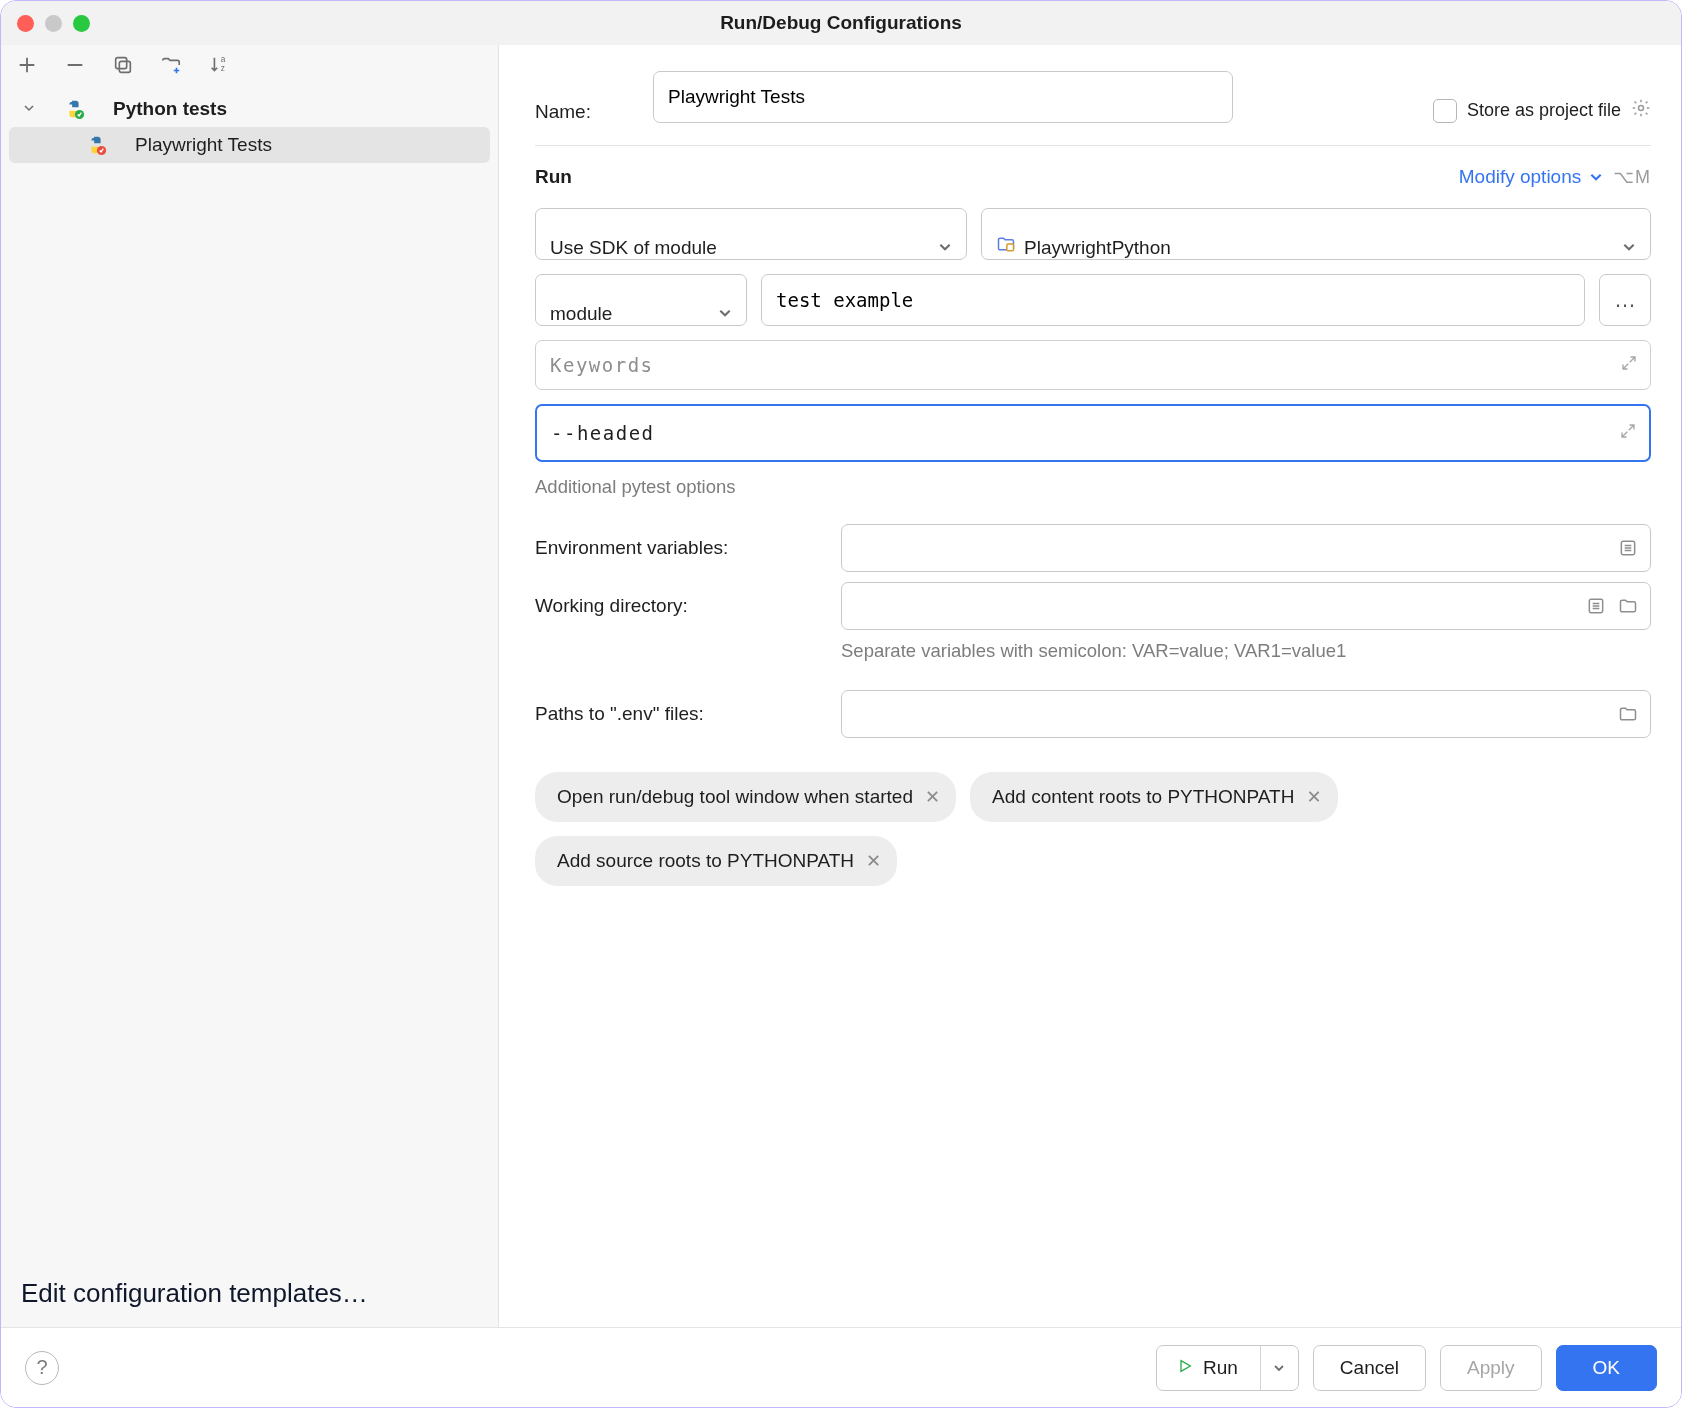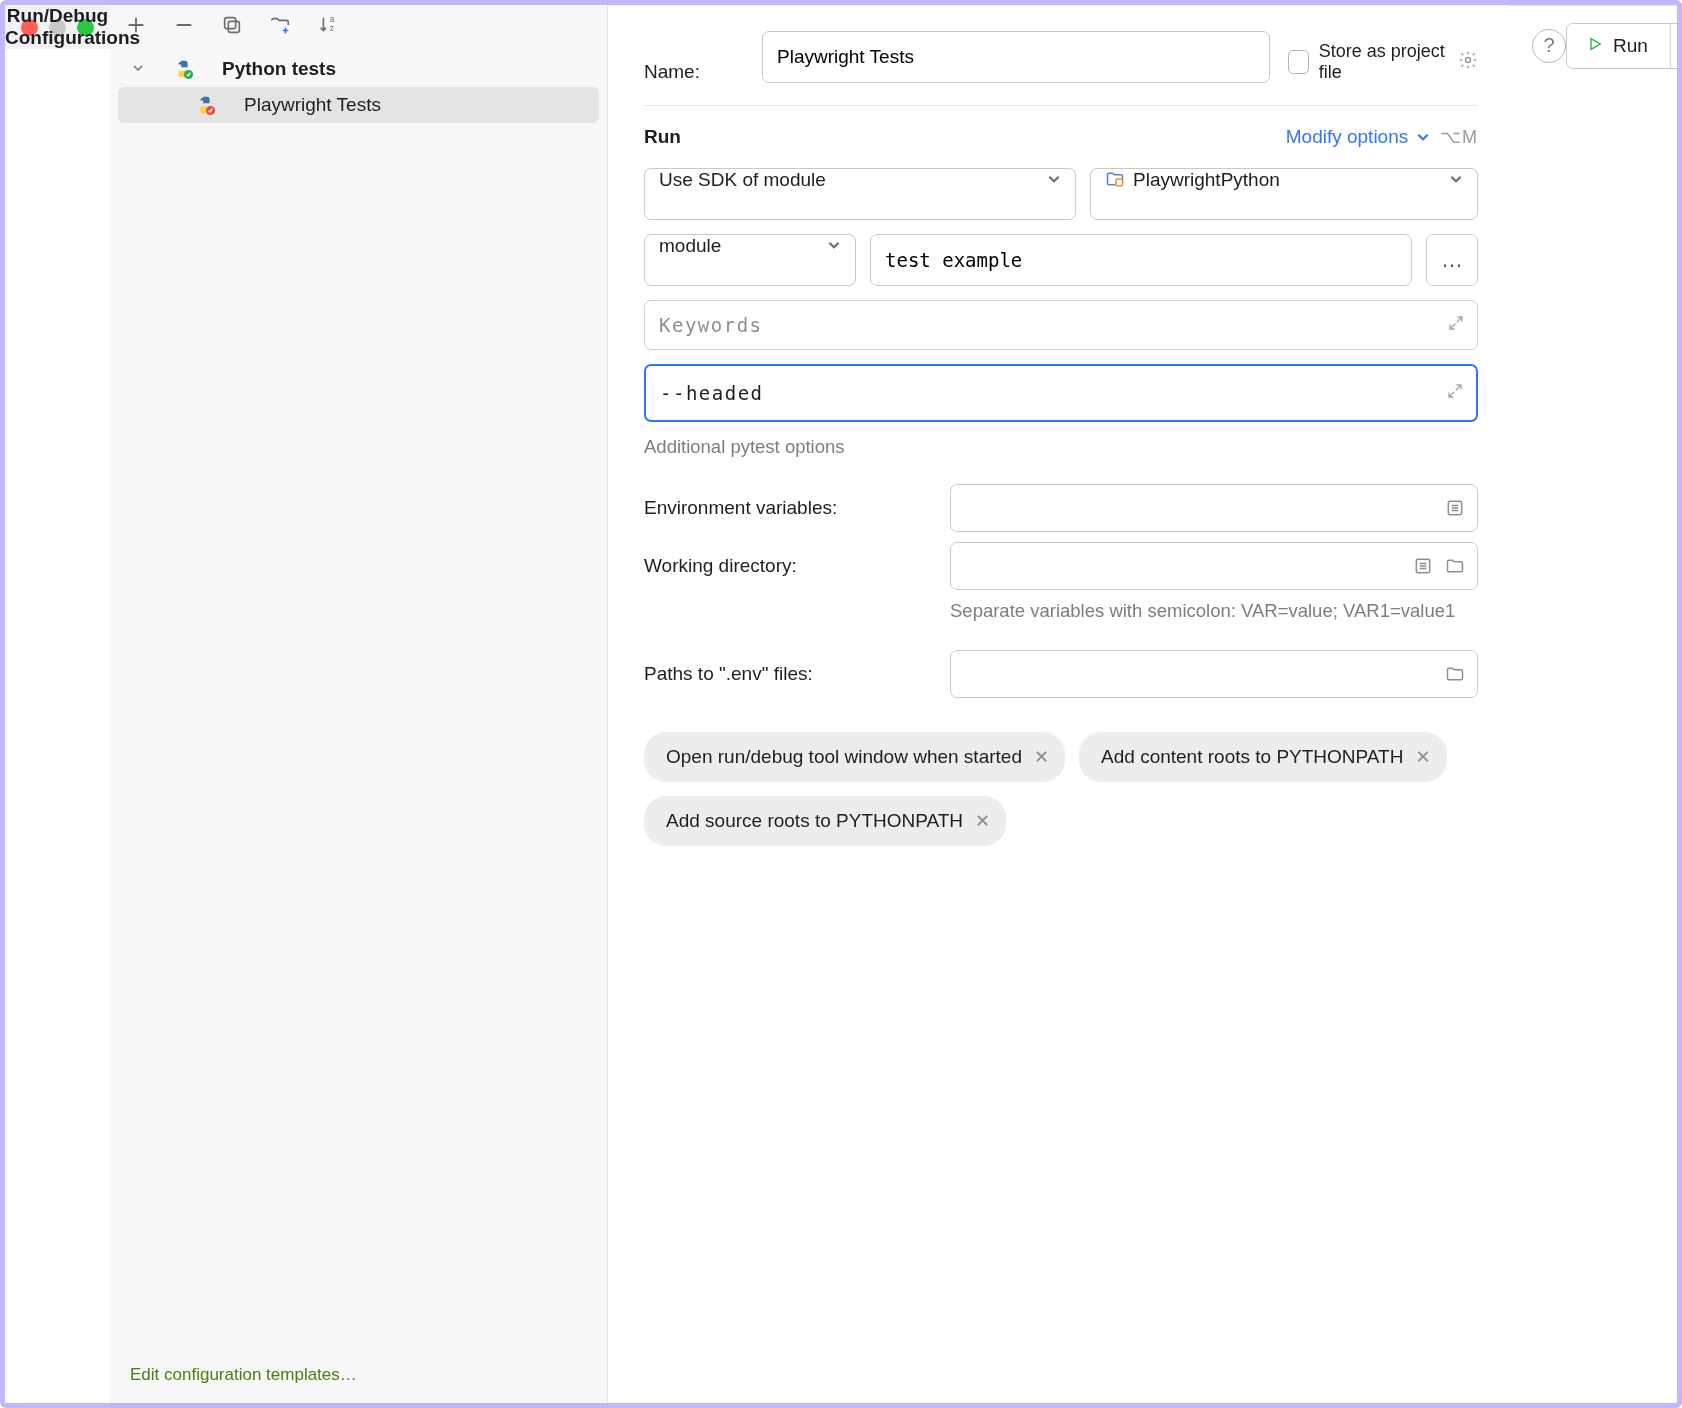--- a/index.html
+++ b/index.html
@@ -10,23 +10,23 @@
   background: #fff;
   width: 1682px;
   height: 1408px;
   overflow: hidden;
   transform-origin: top left;
 }
 .window {
   width: 1682px;
   height: 1408px;
   display: flex;
-  flex-direction: row;
-  border: 5px solid #c4b5fd;
-  border-radius: 6px;
+  flex-direction: column;
+  border: 1px solid #c4b5fd;
+  border-radius: 16px;
   overflow: hidden;
 }
 .titlebar {
   height: 44px;
   display: flex;
   align-items: center;
   padding: 0 16px;
   background: #f2f2f2;
   position: relative;
 }
@@ -71,21 +71,21 @@
 .tree-caret { width: 16px; color: #6e6e6e; font-size: 14px; }
 .tree-icon { width: 22px; height: 22px; display: inline-flex; align-items: center; justify-content: center; margin-right: 4px; }
 .tree-label { font-size: 19px; }
 .tree-label.bold { font-weight: 700; }
 .tree-row.child { padding-left: 84px; }
 .tree-row.child.selected { padding-left: 76px; }
 .sidebar-footer {
   padding: 14px 20px 18px;
 }
 .link {
-  color: #4d7c0f; font-size: 17px; cursor: pointer;
+  color: #0f172a; font-size: 26px; cursor: pointer;
 }
 
 .main {
   flex: 1; padding: 26px 30px 0 36px; overflow-y: auto; position: relative;
 }
 .row { display: flex; align-items: flex-end; gap: 18px; margin-bottom: 22px; }
 .label { font-size: 19px; color: #1e1e1e; min-width: 100px; }
 .name-label { width: 92px; }
 .name-input {
   width: 580px; height: 52px;
@@ -100,21 +100,21 @@
 .hr { border: none; border-top: 1px solid #e4e4e4; margin: 6px 0 20px; }
 .section-header {
   display: flex; align-items: center; margin-bottom: 20px;
 }
 .section-title { font-weight: 700; font-size: 19px; }
 .modify-wrap { margin-left: auto; display: flex; align-items: center; gap: 8px; color: #3574f0; font-size: 19px; cursor: pointer; }
 .shortcut { color: #9b9b9b; letter-spacing: 1px; font-size: 18px; margin-left: 10px; }
 .two-col { display: flex; gap: 14px; margin-bottom: 14px; }
 .select {
   height: 52px; border: 1px solid #c9c9c9; border-radius: 7px;
-  display: flex; align-items: flex-start; padding: 0 14px; background: #fff;
+  display: flex; align-items: flex-end; padding: 0 14px; background: #fff;
   font-size: 19px; position: relative;
 }
 .select .chev { margin-left: auto; color: #6e6e6e; }
 .sdk-select { width: 432px; }
 .module-select { flex: 1; }
 .module-select .folder-icon { margin-right: 8px; color: #6e7bd9; }
 .module-row { display: flex; gap: 14px; margin-bottom: 14px; align-items: stretch; }
 .small-select { width: 212px; height: 52px; }
 .text-input {
   flex: 1; height: 52px; border: 1px solid #c9c9c9; border-radius: 7px;

